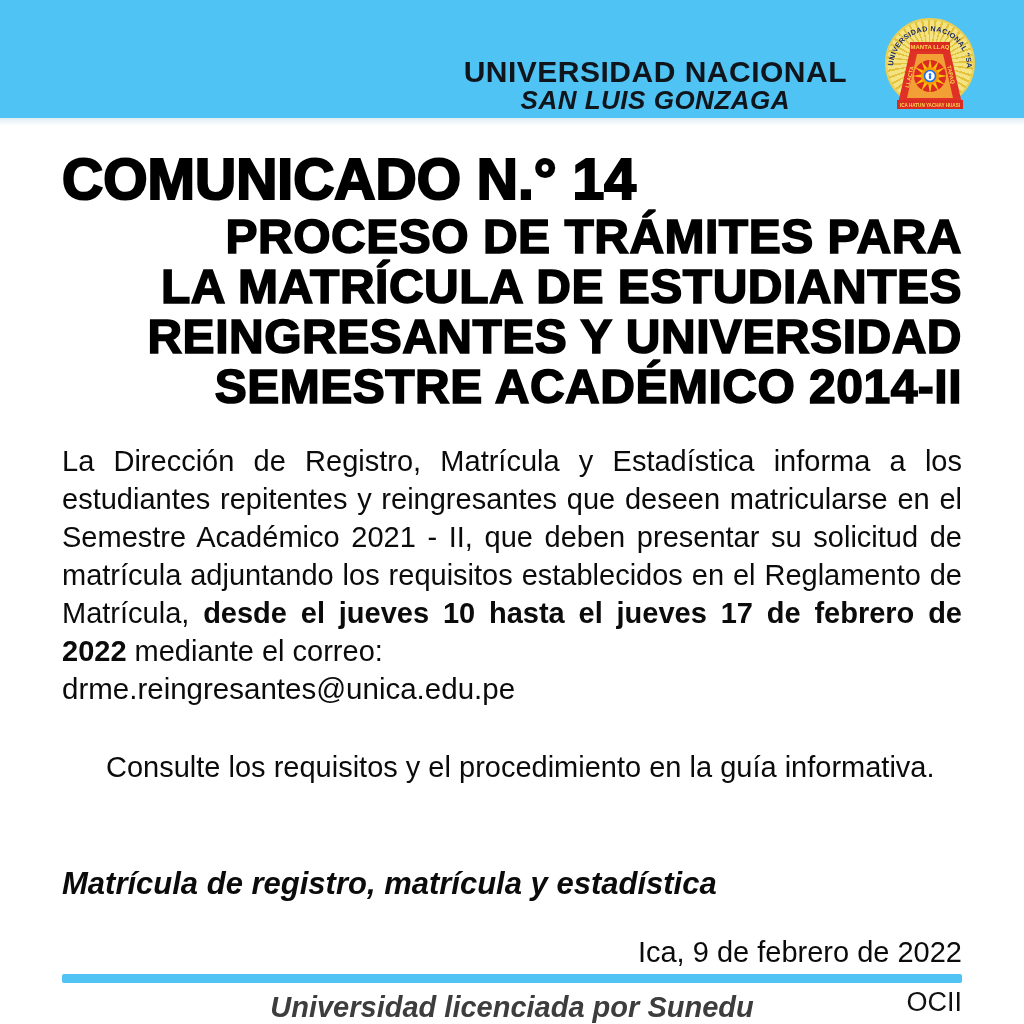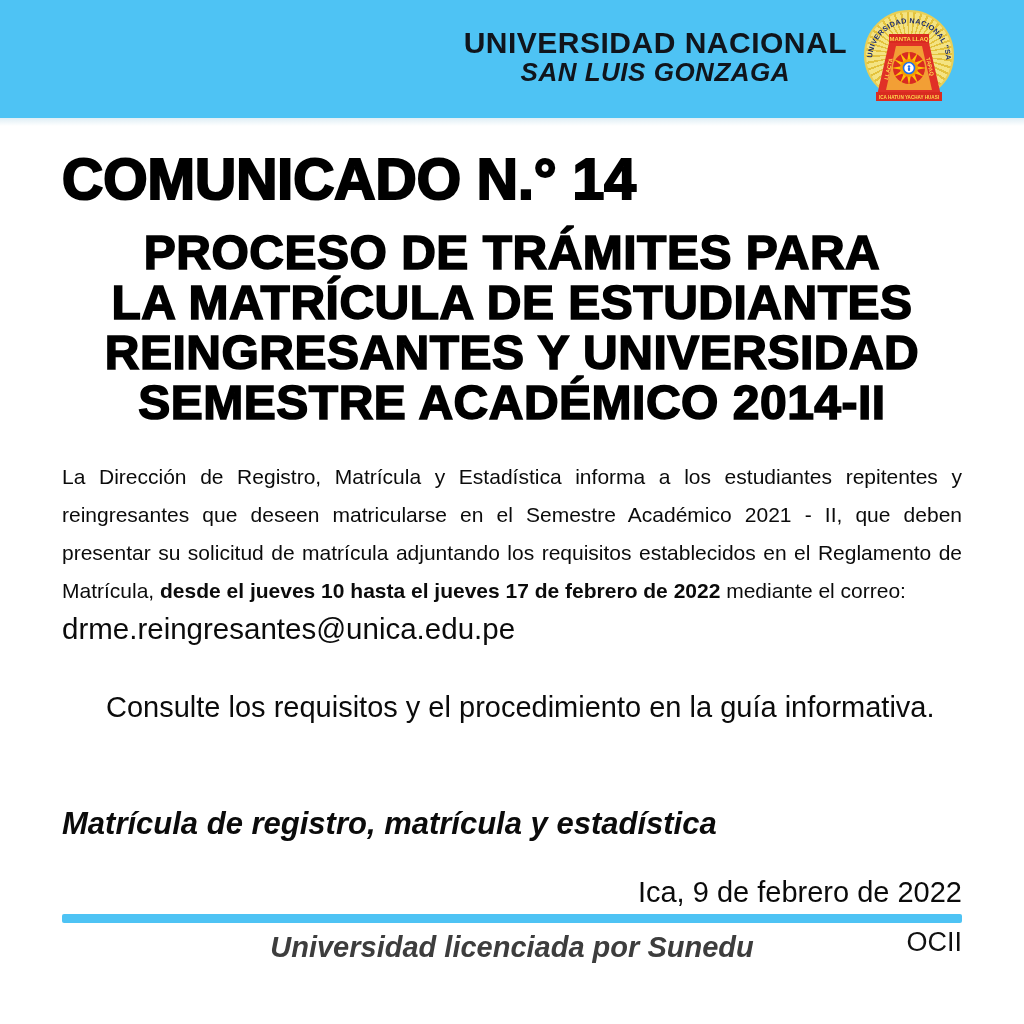--- a/index.html
+++ b/index.html
@@ -3,22 +3,22 @@
 <meta charset="utf-8">
 <style>
   * { margin: 0; padding: 0; box-sizing: border-box; }
   html, body { width: 1024px; height: 1024px; overflow: hidden; background: #ffffff; }
   body { font-family: "Liberation Sans", sans-serif; color: #111111; }
 
   
   .header-band {
     width: 100%; height: 118px;
     background: #4ec3f4;
-    display: flex; align-items: center; justify-content: flex-end;
-    gap: 11px; padding-right: 64px;
+    display: flex; align-items: flex-end; justify-content: flex-end;
+    gap: 32px; padding-right: 43px;
   }
   .header-band::after {  }
   .band-shade { width:100%; height:8px; background: linear-gradient(#dfeef5, #ffffff); }
   .header-text { text-align: center; color: #10151c; line-height: 1.02; padding-bottom: 4px; }
   .header-line1 { font-size: 30px; font-weight: 600; letter-spacing: 0.5px; }
   .header-line2 { font-size: 26px; font-weight: 800; letter-spacing: 0.5px; font-style: italic; }
 
   
   .logo { position: relative; width: 102px; height: 102px; flex: 0 0 auto; }
   .logo-sun {
@@ -33,29 +33,29 @@
   
   .content { padding: 0 62px; }
 
   .main-title {
     margin-top: 20px;
     text-align: left;
     font-size: 57px; font-weight: bold;
     -webkit-text-stroke: 2.2px #000;
     letter-spacing: 0px; color: #000;
   }
-  .subtitle { margin-top: 16px; text-align: center; line-height: 1.04; }
+  .subtitle { text-align: right; line-height: 1.04; }
   .subtitle-line {
     font-size: 48px; font-weight: bold; color: #000;
     -webkit-text-stroke: 1.6px #000; letter-spacing: 0.5px;
   }
 
   .body-paragraph {
     margin-top: 30px;
-    font-size: 21px; line-height: 38px;
+    font-size: 29px; line-height: 38px;
     text-align: justify; color: #0b0b0b;
   }
   .bold { font-weight: bold; }
   .email-line { font-size: 29.5px; line-height: 38px; font-weight: normal; color: #0b0b0b; }
 
   .consult-line { margin-top: 40px; font-size: 29px; line-height: 38px; color: #0b0b0b; margin-left: 44px; }
 
   .signature-line {
     margin-top: 80px;
     font-size: 31px; font-weight: bold; font-style: italic; color: #0b0b0b;

